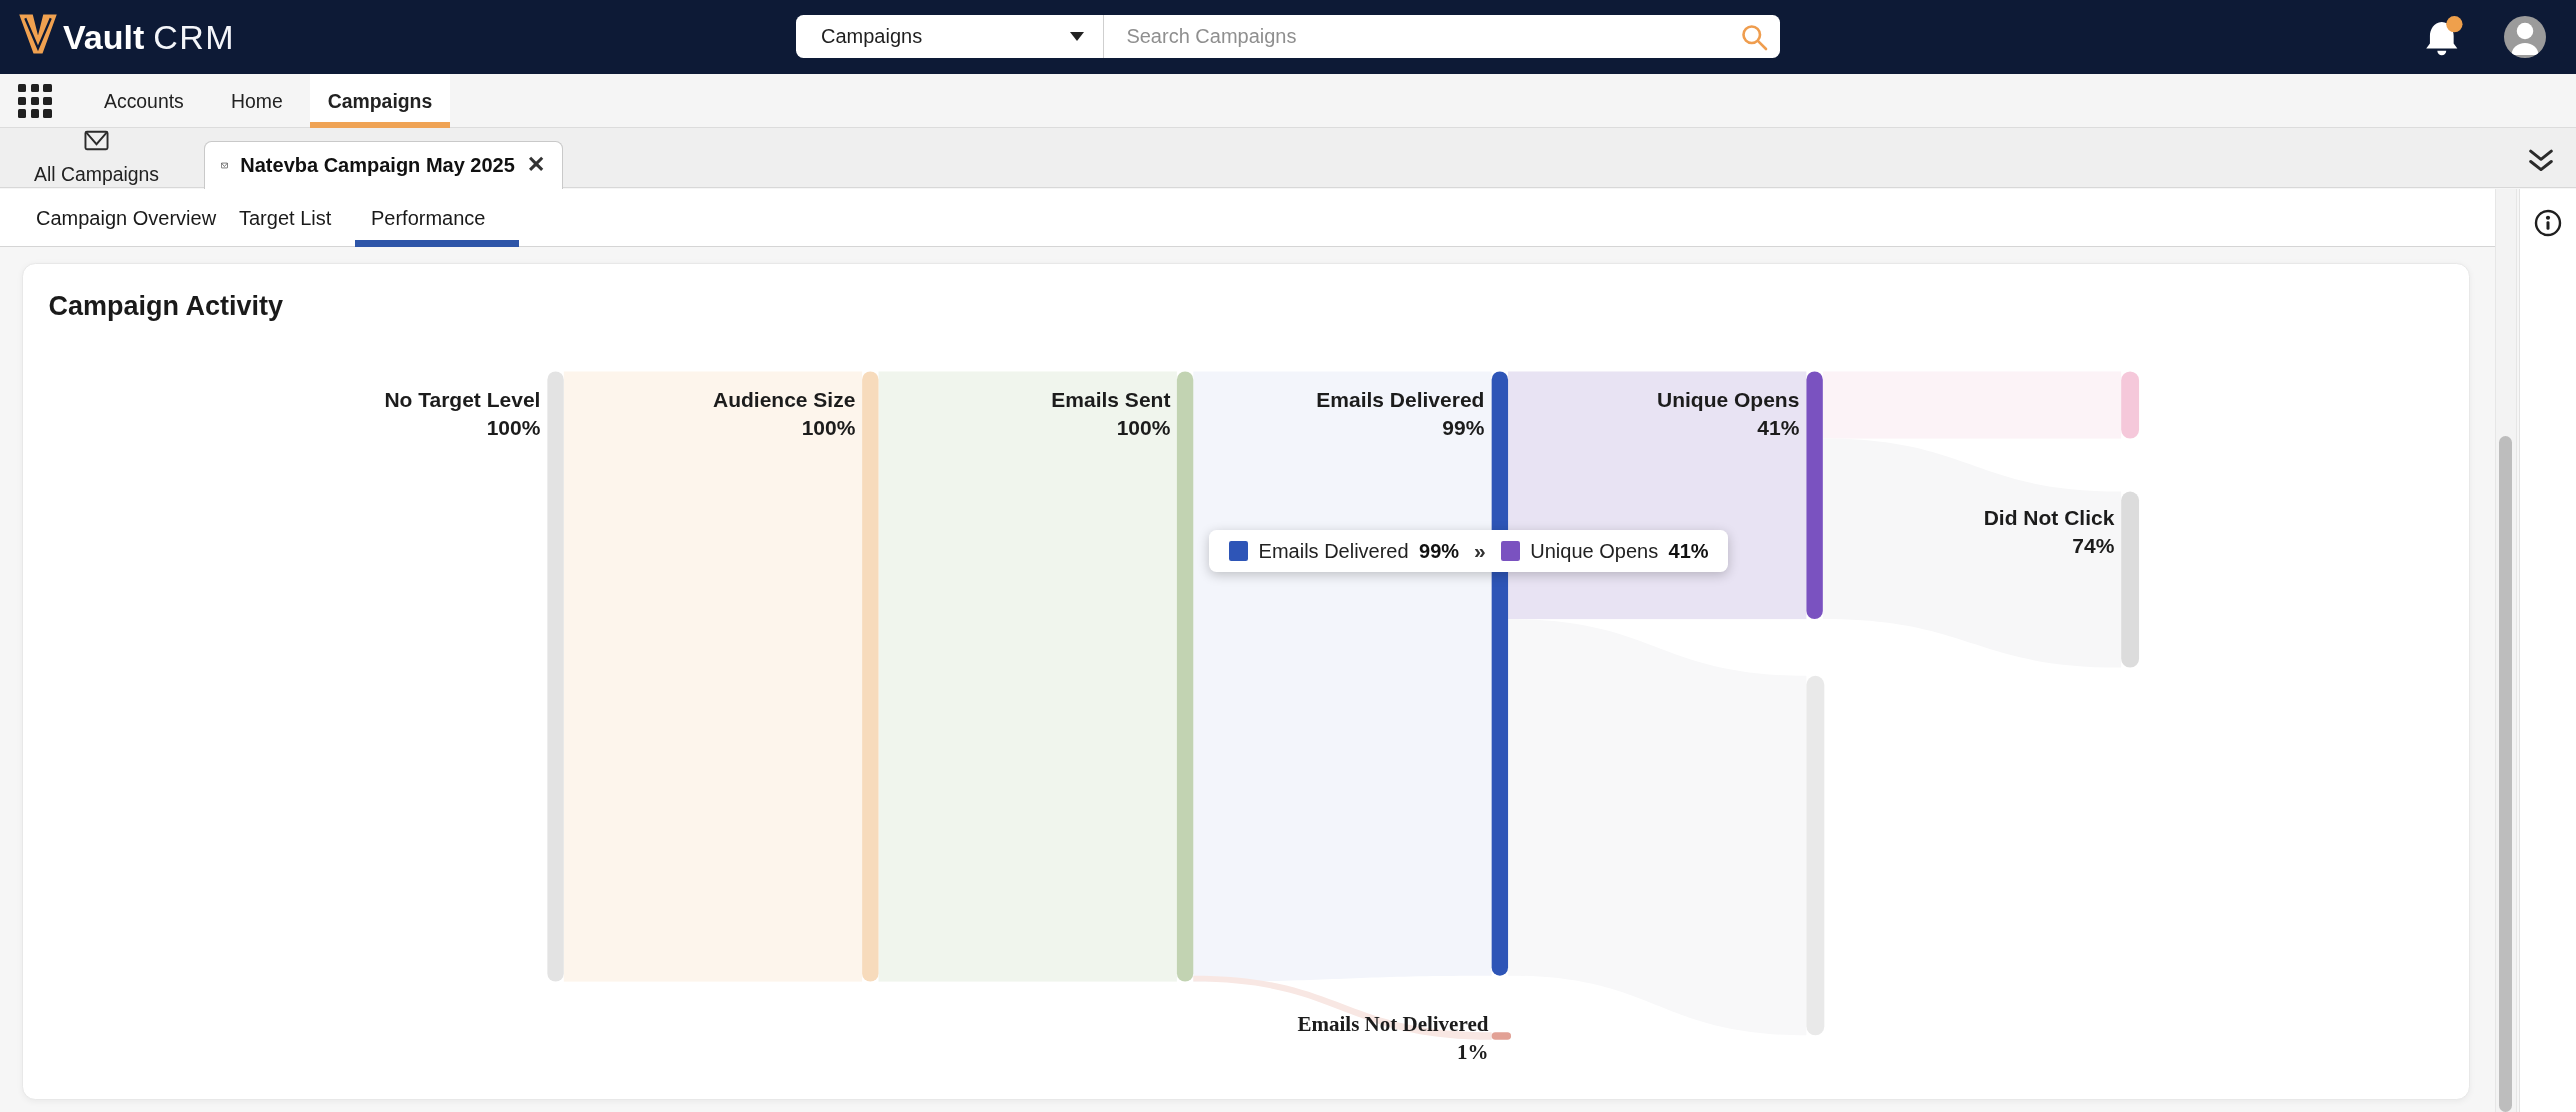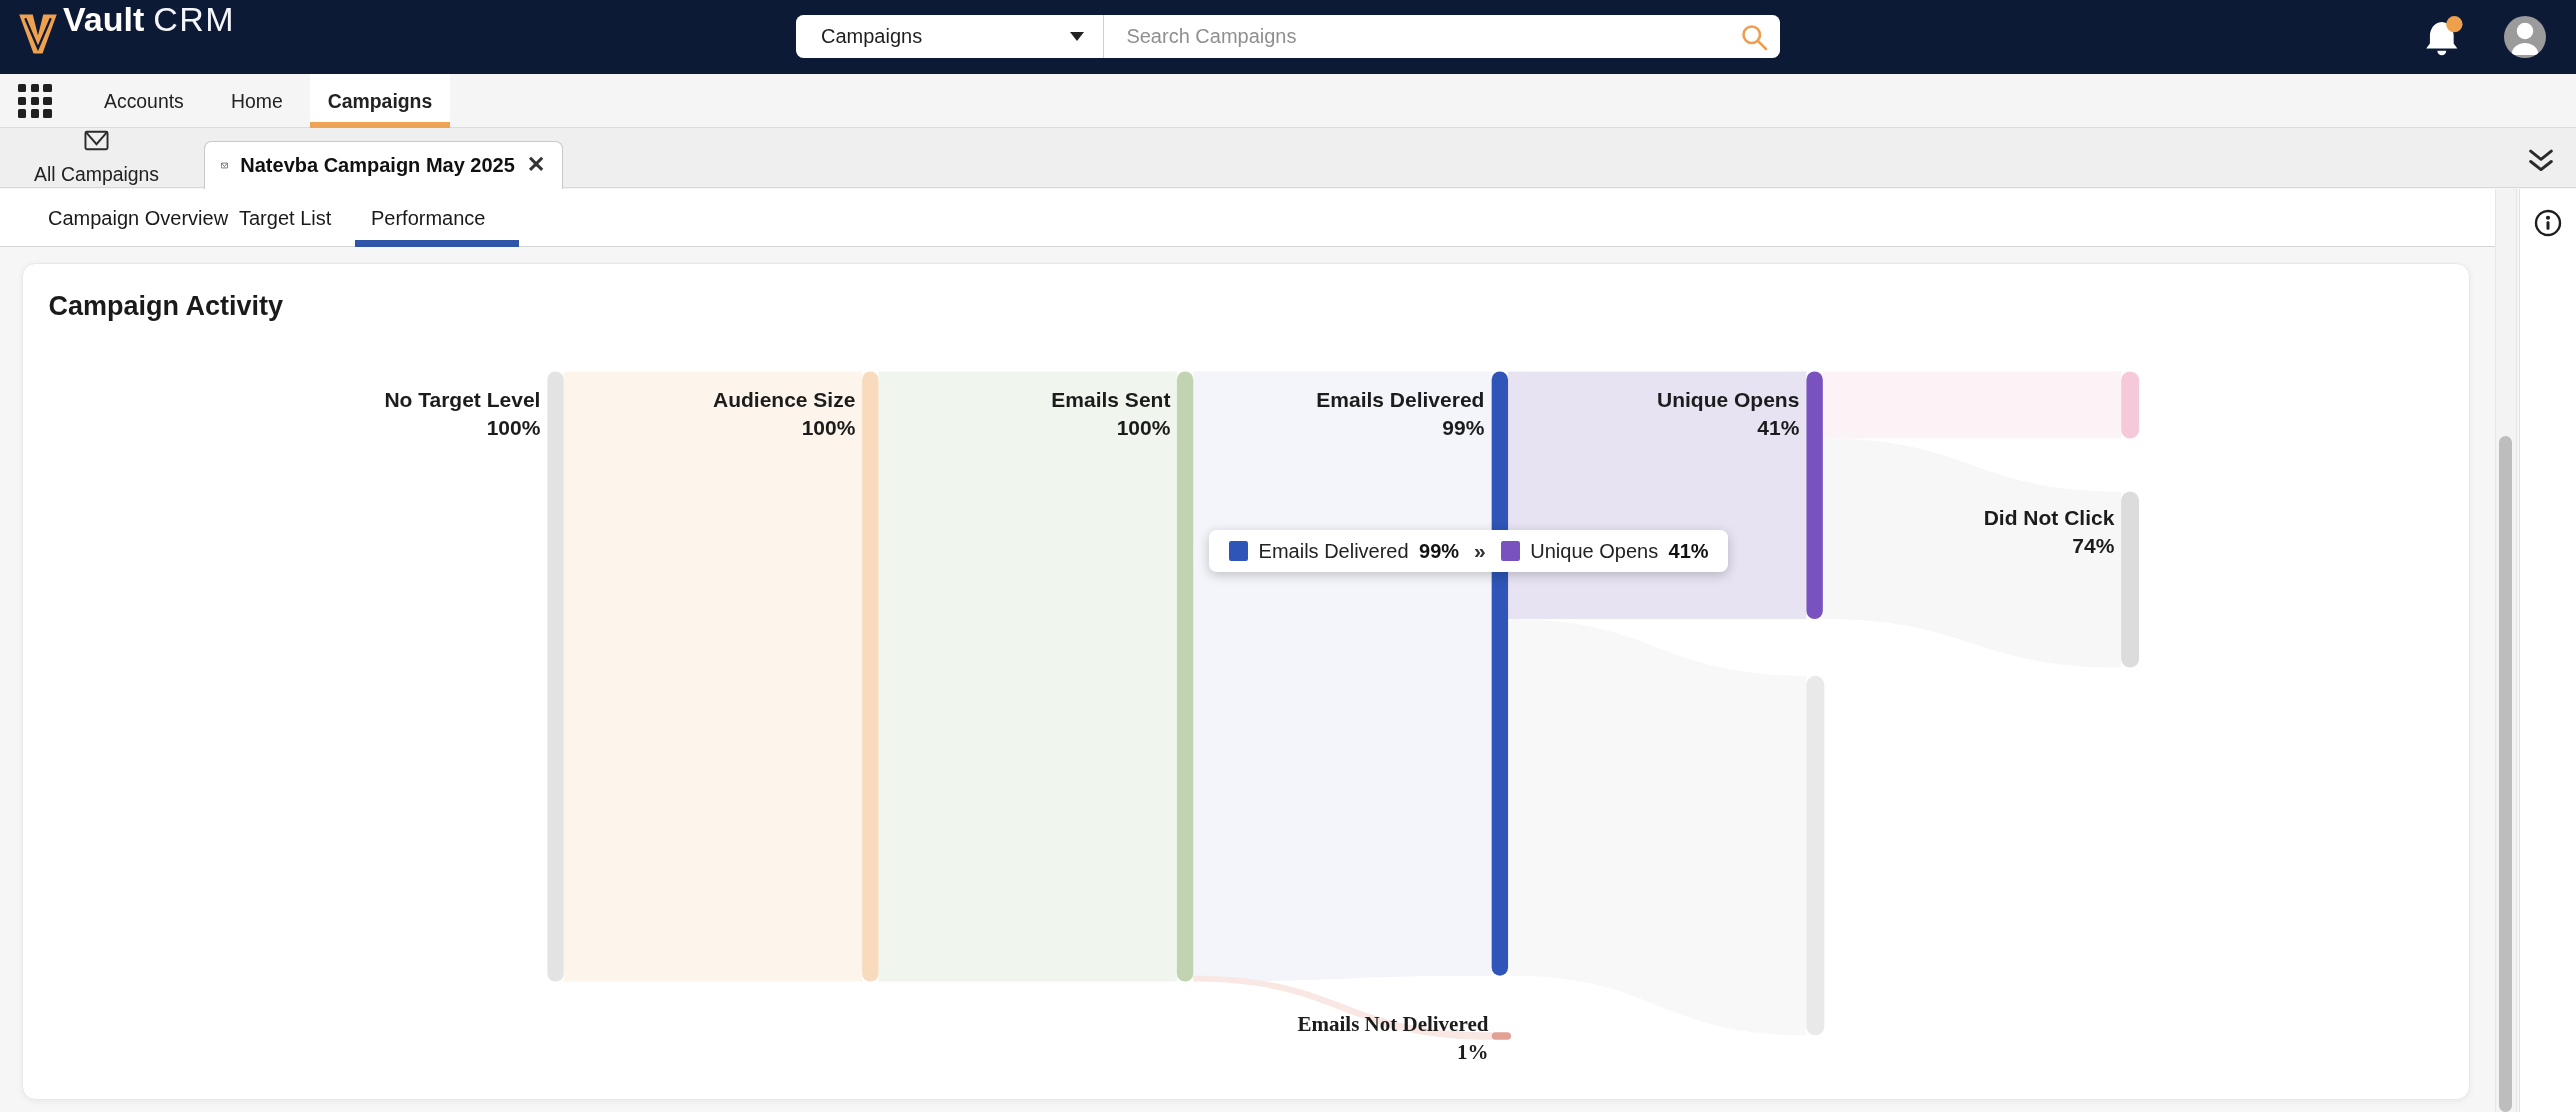--- a/index.html
+++ b/index.html
@@ -9,21 +9,21 @@
     background:#f6f6f6;
     position:relative;
     overflow:hidden;
     color:#1a1a1a;
   }
   .abs { position:absolute; }
 
   
   .topbar { left:0; top:0; width:2576px; height:74px; background:#0d1a36; }
   .logo-v { left:17px; top:13.4px; }
-  .brand { left:63px; top:0; height:74px; display:flex; }
+  .brand { left:63px; top:0; height:74px; display:flex; align-items:center; }
   .brand .b1 { color:#ffffff; font-weight:700; font-size:34px; }
   .brand .b2 { color:#f4f6fa; font-weight:300; font-size:34px; margin-left:9px; letter-spacing:1.5px; }
 
   .searchbar { left:796px; top:15px; width:984px; height:43px; background:#ffffff; border-radius:7.5px; display:flex; align-items:stretch; }
   .scope { width:308px; display:flex; align-items:center; padding:0 19.4px 0 25px; border-right:0.7px solid #cfcfcf; cursor:pointer; }
   .scope-label { font-size:20px; color:#1f1f1f; flex:1; }
   .caret { width:0; height:0; border-left:7.5px solid transparent; border-right:7.5px solid transparent; border-top:9.7px solid #222; }
   .searchbar input { flex:1; border:none; outline:none; font-size:20px; color:#333; padding:0 15px 0 22.4px; font-family:"Liberation Sans",sans-serif; background:transparent; }
   .searchbar input::placeholder { color:#8f8f8f; }
   .search-ic { width:52px; display:flex; align-items:center; justify-content:center; cursor:pointer; }
@@ -46,21 +46,21 @@
   .tab-all { left:34px; top:128px; height:60px; display:flex; align-items:center; gap:10.4px; cursor:pointer;flex-direction:column; }
   .tab-all span { font-size:19.4px; color:#222; }
   .tab-active { left:204px; top:141px; width:359px; height:48px; background:#ffffff; border:0.7px solid #c9c9c9; border-bottom:none; border-radius:7.5px 7.5px 0 0; display:flex; align-items:center; padding:0 16.4px; gap:12px; cursor:pointer; }
   .tab-active .t-label { font-size:20px; font-weight:700; color:#111; white-space:nowrap; flex:1; }
   .tab-close { font-size:22.4px; font-weight:700; color:#333; cursor:pointer; line-height:1; }
   .chevrons { left:2527px; top:148px; width:28px; height:27px; cursor:pointer; }
 
   
   .subnav { left:0; top:189px; width:2495px; height:58px; background:#ffffff; border-bottom:0.7px solid #d5d5d5; }
   .subitem { top:189px; height:58px; display:flex; align-items:center; font-size:20px; color:#1a1a1a; cursor:pointer; }
-  .sub-overview { left:36px;margin-left:12px; }
+  .sub-overview { left:36px; }
   .sub-target { left:239px; }
   .sub-perf { left:371px; font-weight:400; }
   .sub-active-bar { left:355px; top:240px; width:164px; height:6.7px; background:#2e55a8; }
 
   
   .scrolltrack { left:2495px; top:189px; width:22.4px; height:924px; background:#f3f3f3; border-left:0.7px solid #e6e6e6; border-right:0.7px solid #e6e6e6; }
   .scrollthumb { left:2499px; top:436px; width:13.4px; height:676px; background:#bdbdbd; border-radius:6.7px; cursor:grab; }
   .rightpanel { left:2519px; top:189px; width:57px; height:924px; background:#ffffff; border-left:0.7px solid #e2e2e2; }
   .infobtn { left:2533px; top:208px; width:30px; height:30px; cursor:pointer; }
 

